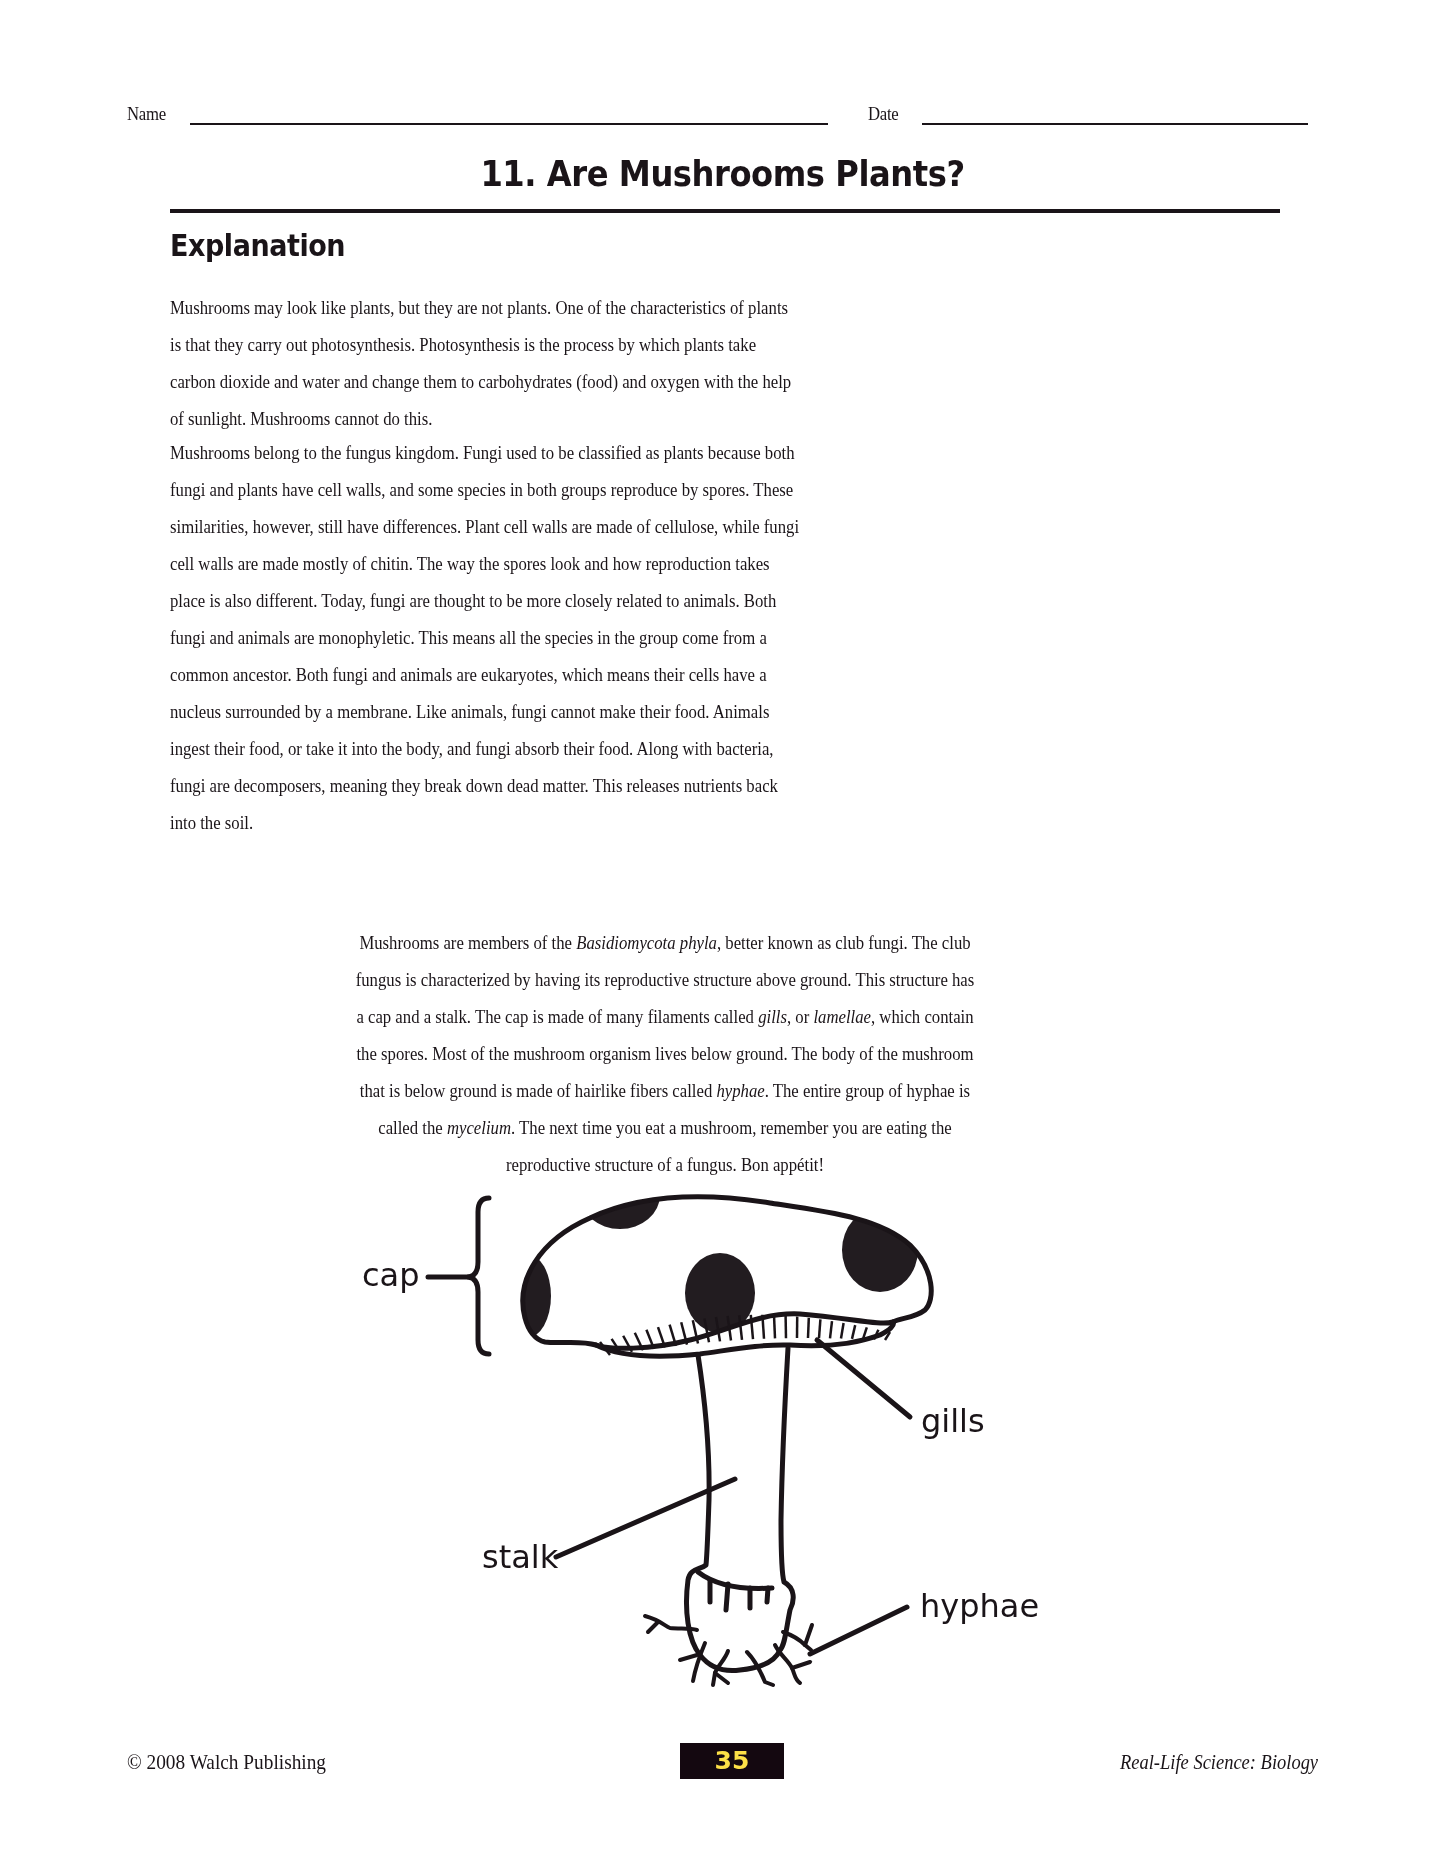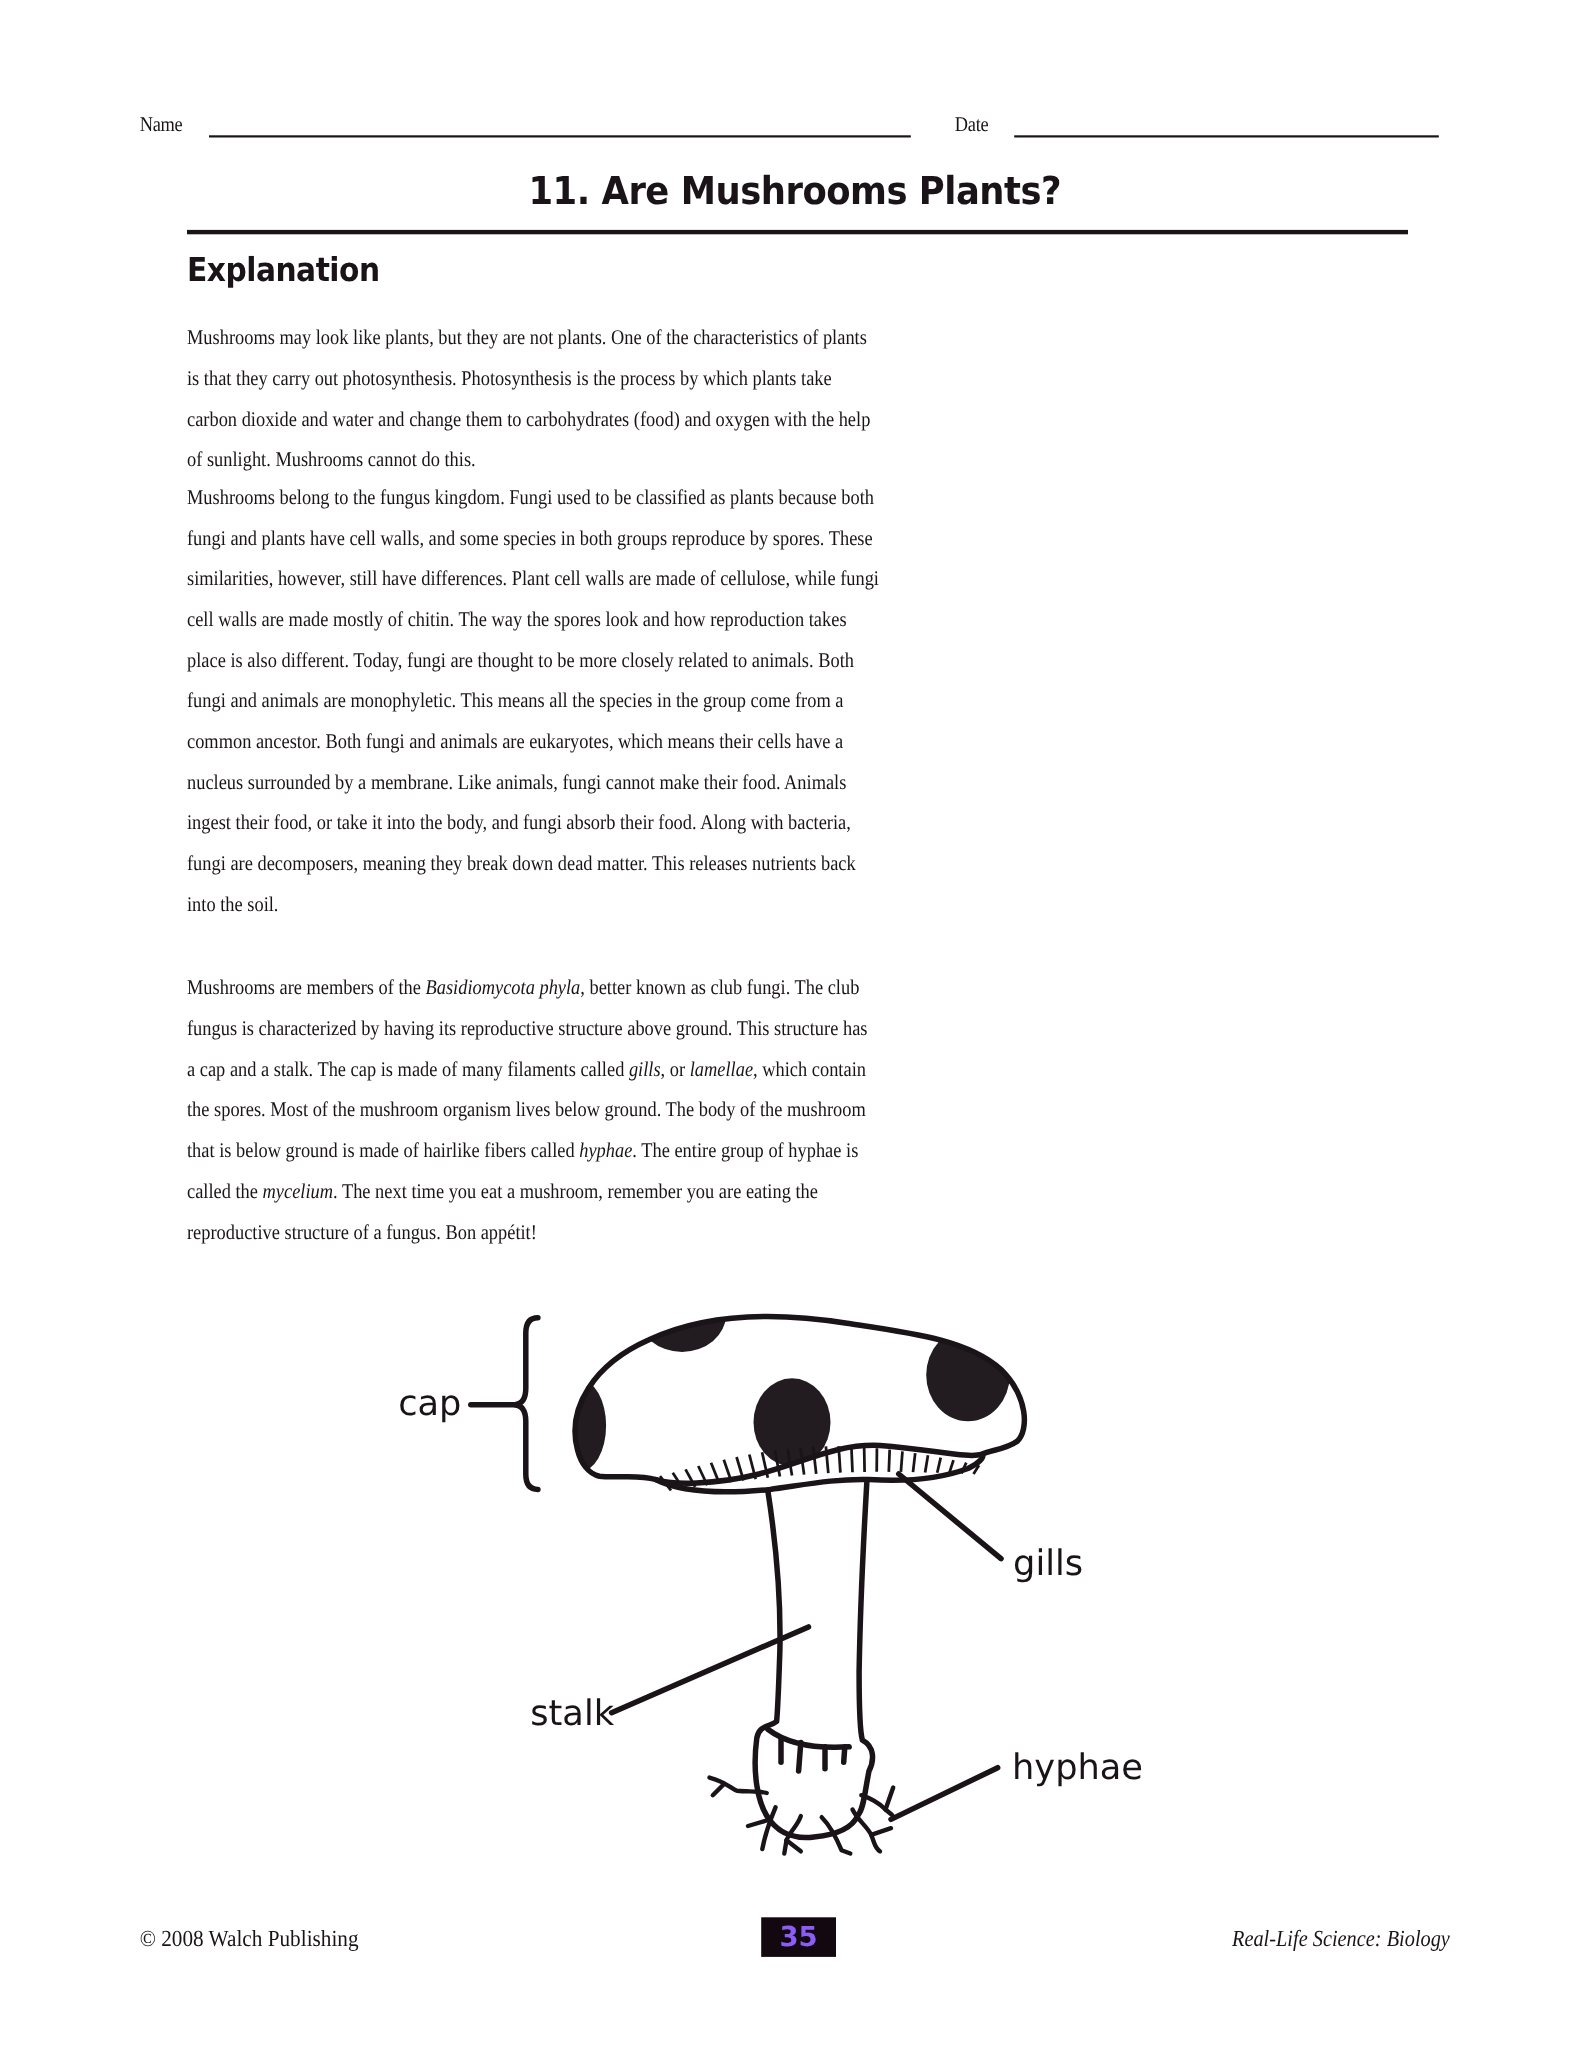--- a/index.html
+++ b/index.html
@@ -19,22 +19,22 @@
 
   .body-text { left: 170px; width: 1125px; font-size: 19px; line-height: 37px; }
   .line { display: block; white-space: nowrap; transform: scaleX(0.88); transform-origin: left center; }
   .line i { font-style: italic; }
 
   .diagram { left: 0; top: 0; width: 1445px; height: 1870px; pointer-events: none; }
   .diagram text { font-family: "DejaVu Sans", sans-serif; font-size: 32px; fill: #1a1418; }
 
   .footer-left { left: 127px; top: 1750px; font-size: 21px; transform: scaleX(0.92); transform-origin: left center; }
   .footer-right { right: 127px; top: 1750px; font-size: 21px; font-style: italic; transform: scaleX(0.88); transform-origin: right center; }
-  .page-box { left: 680px; top: 1743px; width: 68px; height: 36px; background: #140810; color: #8b5cf6;
-              font-family: "DejaVu Sans", sans-serif; font-weight: bold; font-size: 25px; text-align: center; line-height: 36px; margin-left: 12px; }
+  .page-box { left: 680px; top: 1743px; width: 104px; height: 36px; background: #140810; color: #fde047;
+              font-family: "DejaVu Sans", sans-serif; font-weight: bold; font-size: 25px; text-align: center; line-height: 36px; }
 </style>
 </head>
 <body>
 
 <div class="abs serif field-label" style="left:127px; top:103px;">Name</div>
 <div class="abs field-line" style="left:190px; top:123px; width:638px;"></div>
 <div class="abs serif field-label" style="left:868px; top:103px;">Date</div>
 <div class="abs field-line" style="left:922px; top:123px; width:386px;"></div>
 
 <div class="abs title">11. Are Mushrooms Plants?</div>
@@ -54,21 +54,21 @@
     <span class="line"><span>similarities, however, still have differences. Plant cell walls are made of cellulose, while fungi</span></span>
     <span class="line"><span>cell walls are made mostly of chitin. The way the spores look and how reproduction takes</span></span>
     <span class="line"><span>place is also different. Today, fungi are thought to be more closely related to animals. Both</span></span>
     <span class="line"><span>fungi and animals are monophyletic. This means all the species in the group come from a</span></span>
     <span class="line"><span>common ancestor. Both fungi and animals are eukaryotes, which means their cells have a</span></span>
     <span class="line"><span>nucleus surrounded by a membrane. Like animals, fungi cannot make their food. Animals</span></span>
     <span class="line"><span>ingest their food, or take it into the body, and fungi absorb their food. Along with bacteria,</span></span>
     <span class="line"><span>fungi are decomposers, meaning they break down dead matter. This releases nutrients back</span></span>
     <span class="line"><span>into the soil.</span></span>
   </div>
-<div class="abs serif body-text" style="top:880px;">
+<div class="abs serif body-text" style="top:924px;text-align:center;">
     <span class="line"><span>Mushrooms are members of the </span><i>Basidiomycota phyla</i><span>, better known as club fungi. The club</span></span>
     <span class="line"><span>fungus is characterized by having its reproductive structure above ground. This structure has</span></span>
     <span class="line"><span>a cap and a stalk. The cap is made of many filaments called </span><i>gills</i><span>, or </span><i>lamellae</i><span>, which contain</span></span>
     <span class="line"><span>the spores. Most of the mushroom organism lives below ground. The body of the mushroom</span></span>
     <span class="line"><span>that is below ground is made of hairlike fibers called </span><i>hyphae</i><span>. The entire group of hyphae is</span></span>
     <span class="line"><span>called the </span><i>mycelium</i><span>. The next time you eat a mushroom, remember you are eating the</span></span>
     <span class="line"><span>reproductive structure of a fungus. Bon appétit!</span></span>
   </div>
 
 <svg class="abs diagram" viewBox="0 0 1445 1870">

